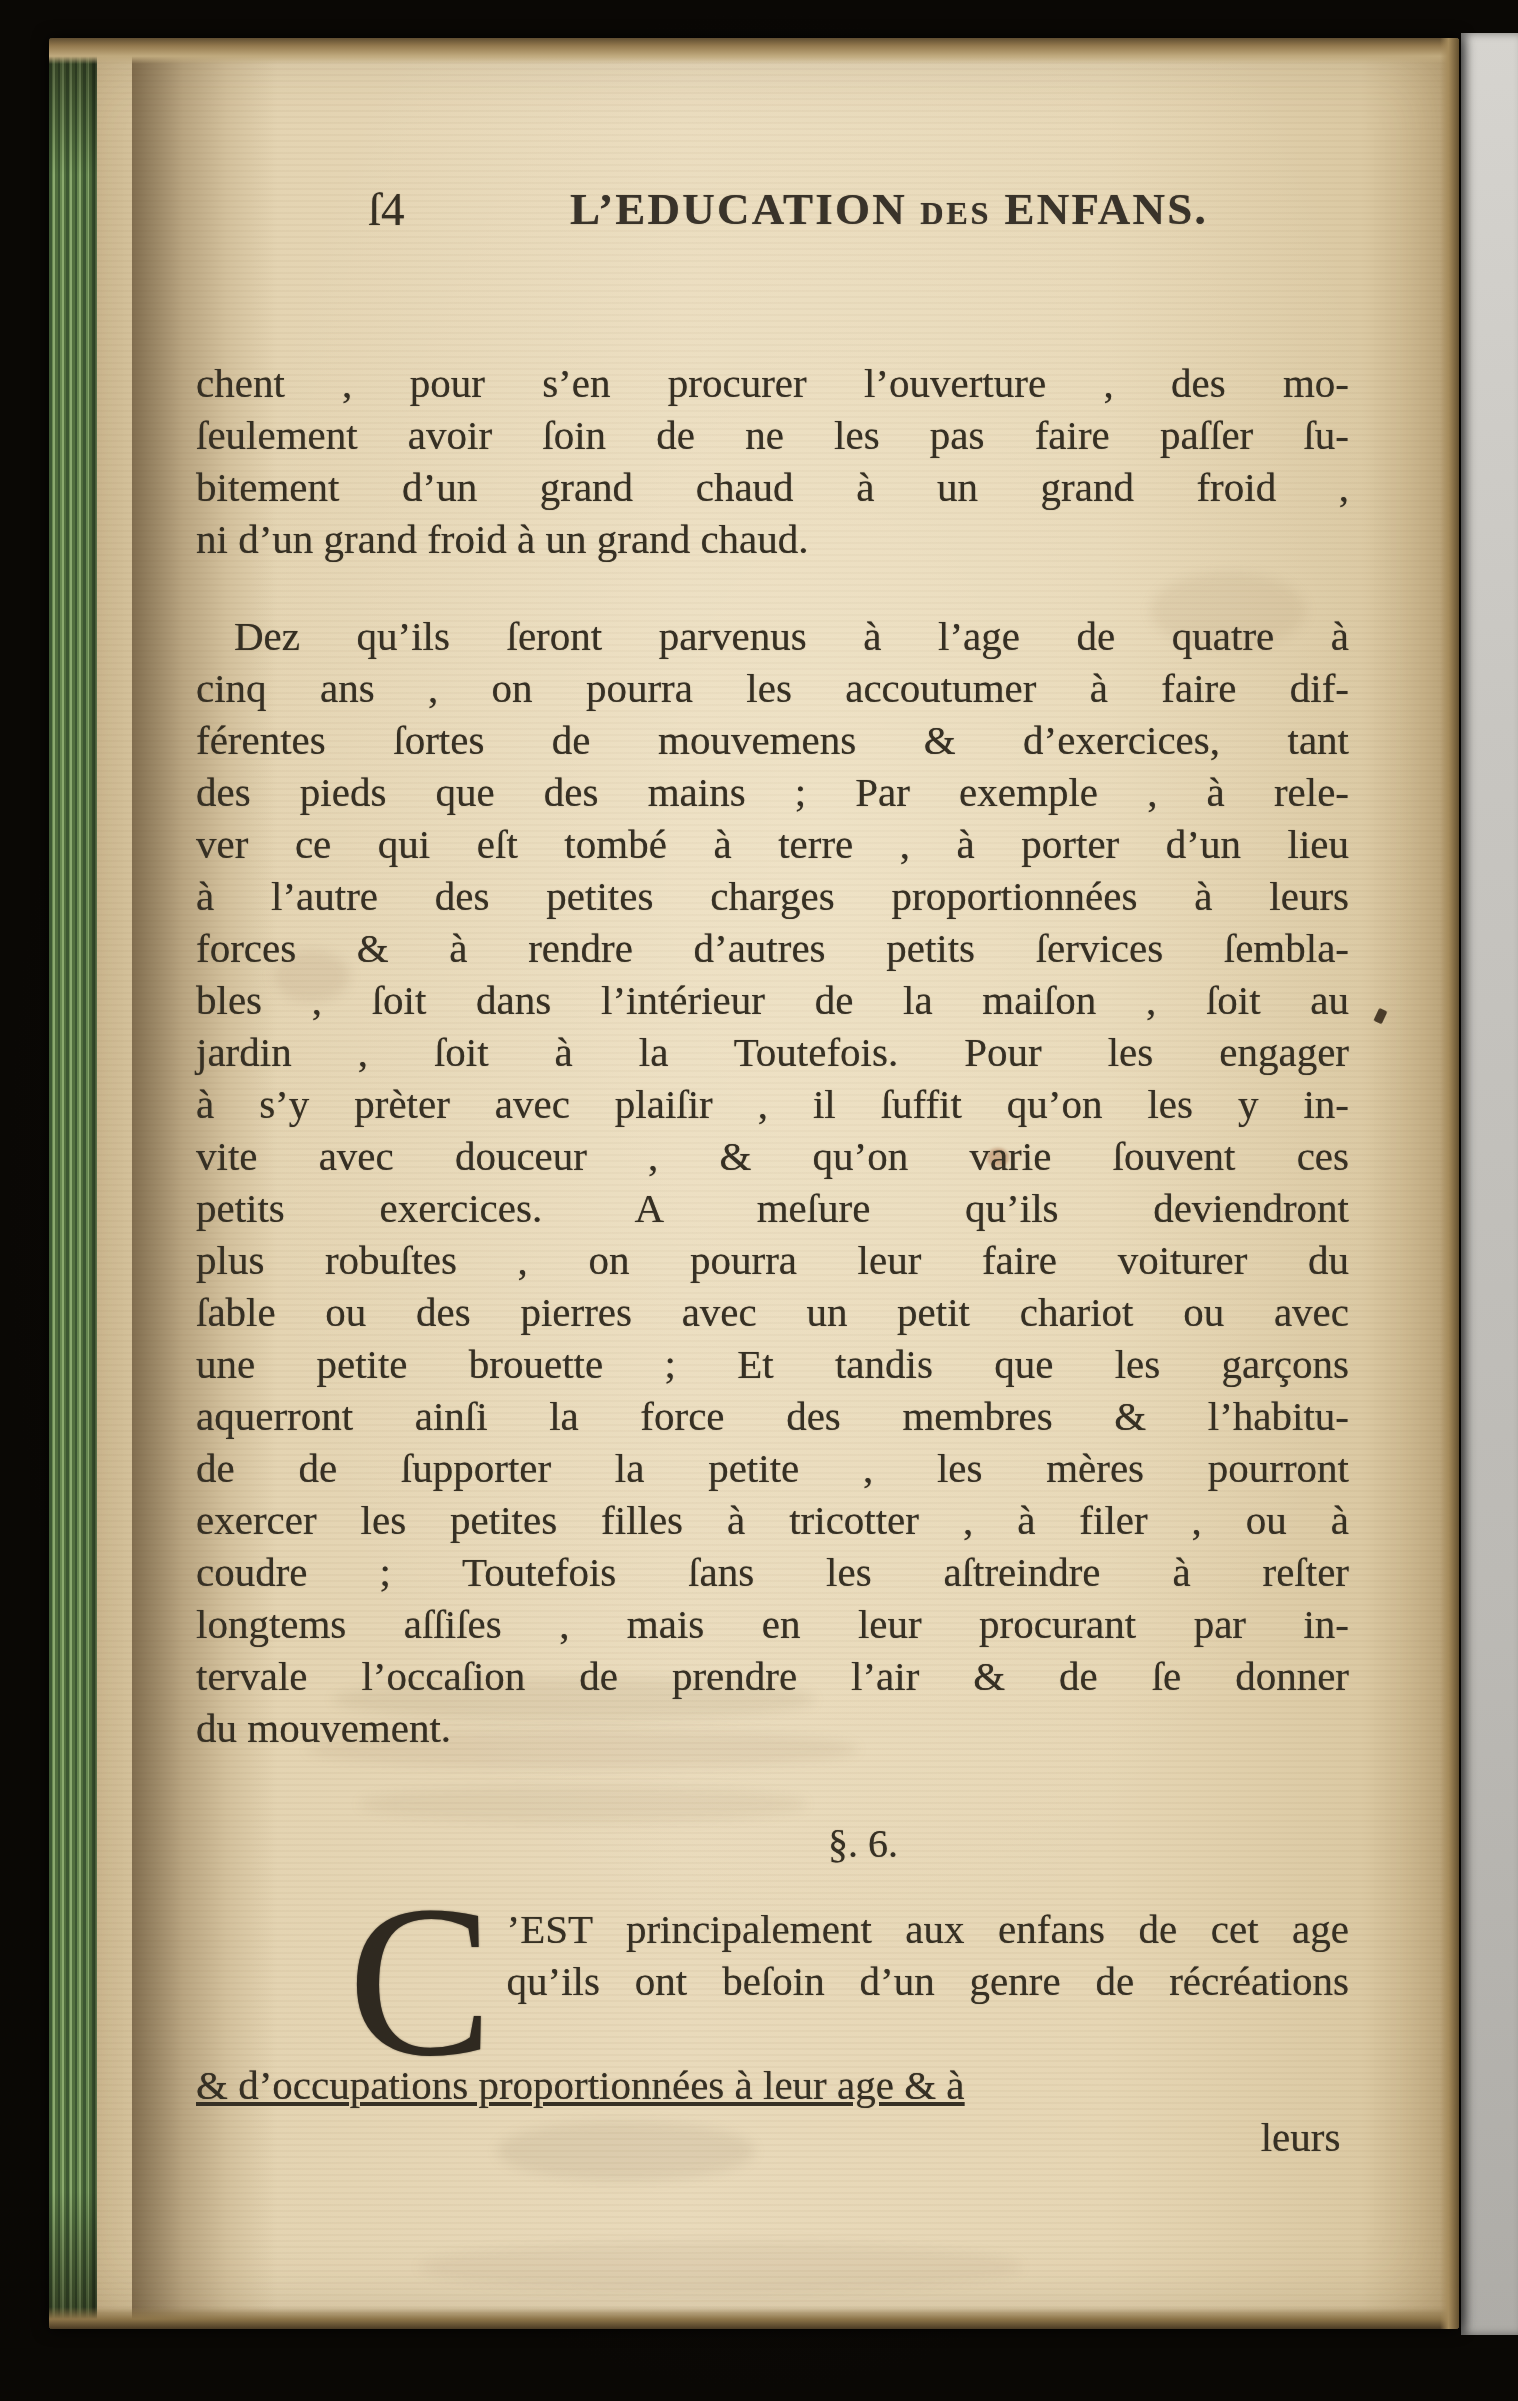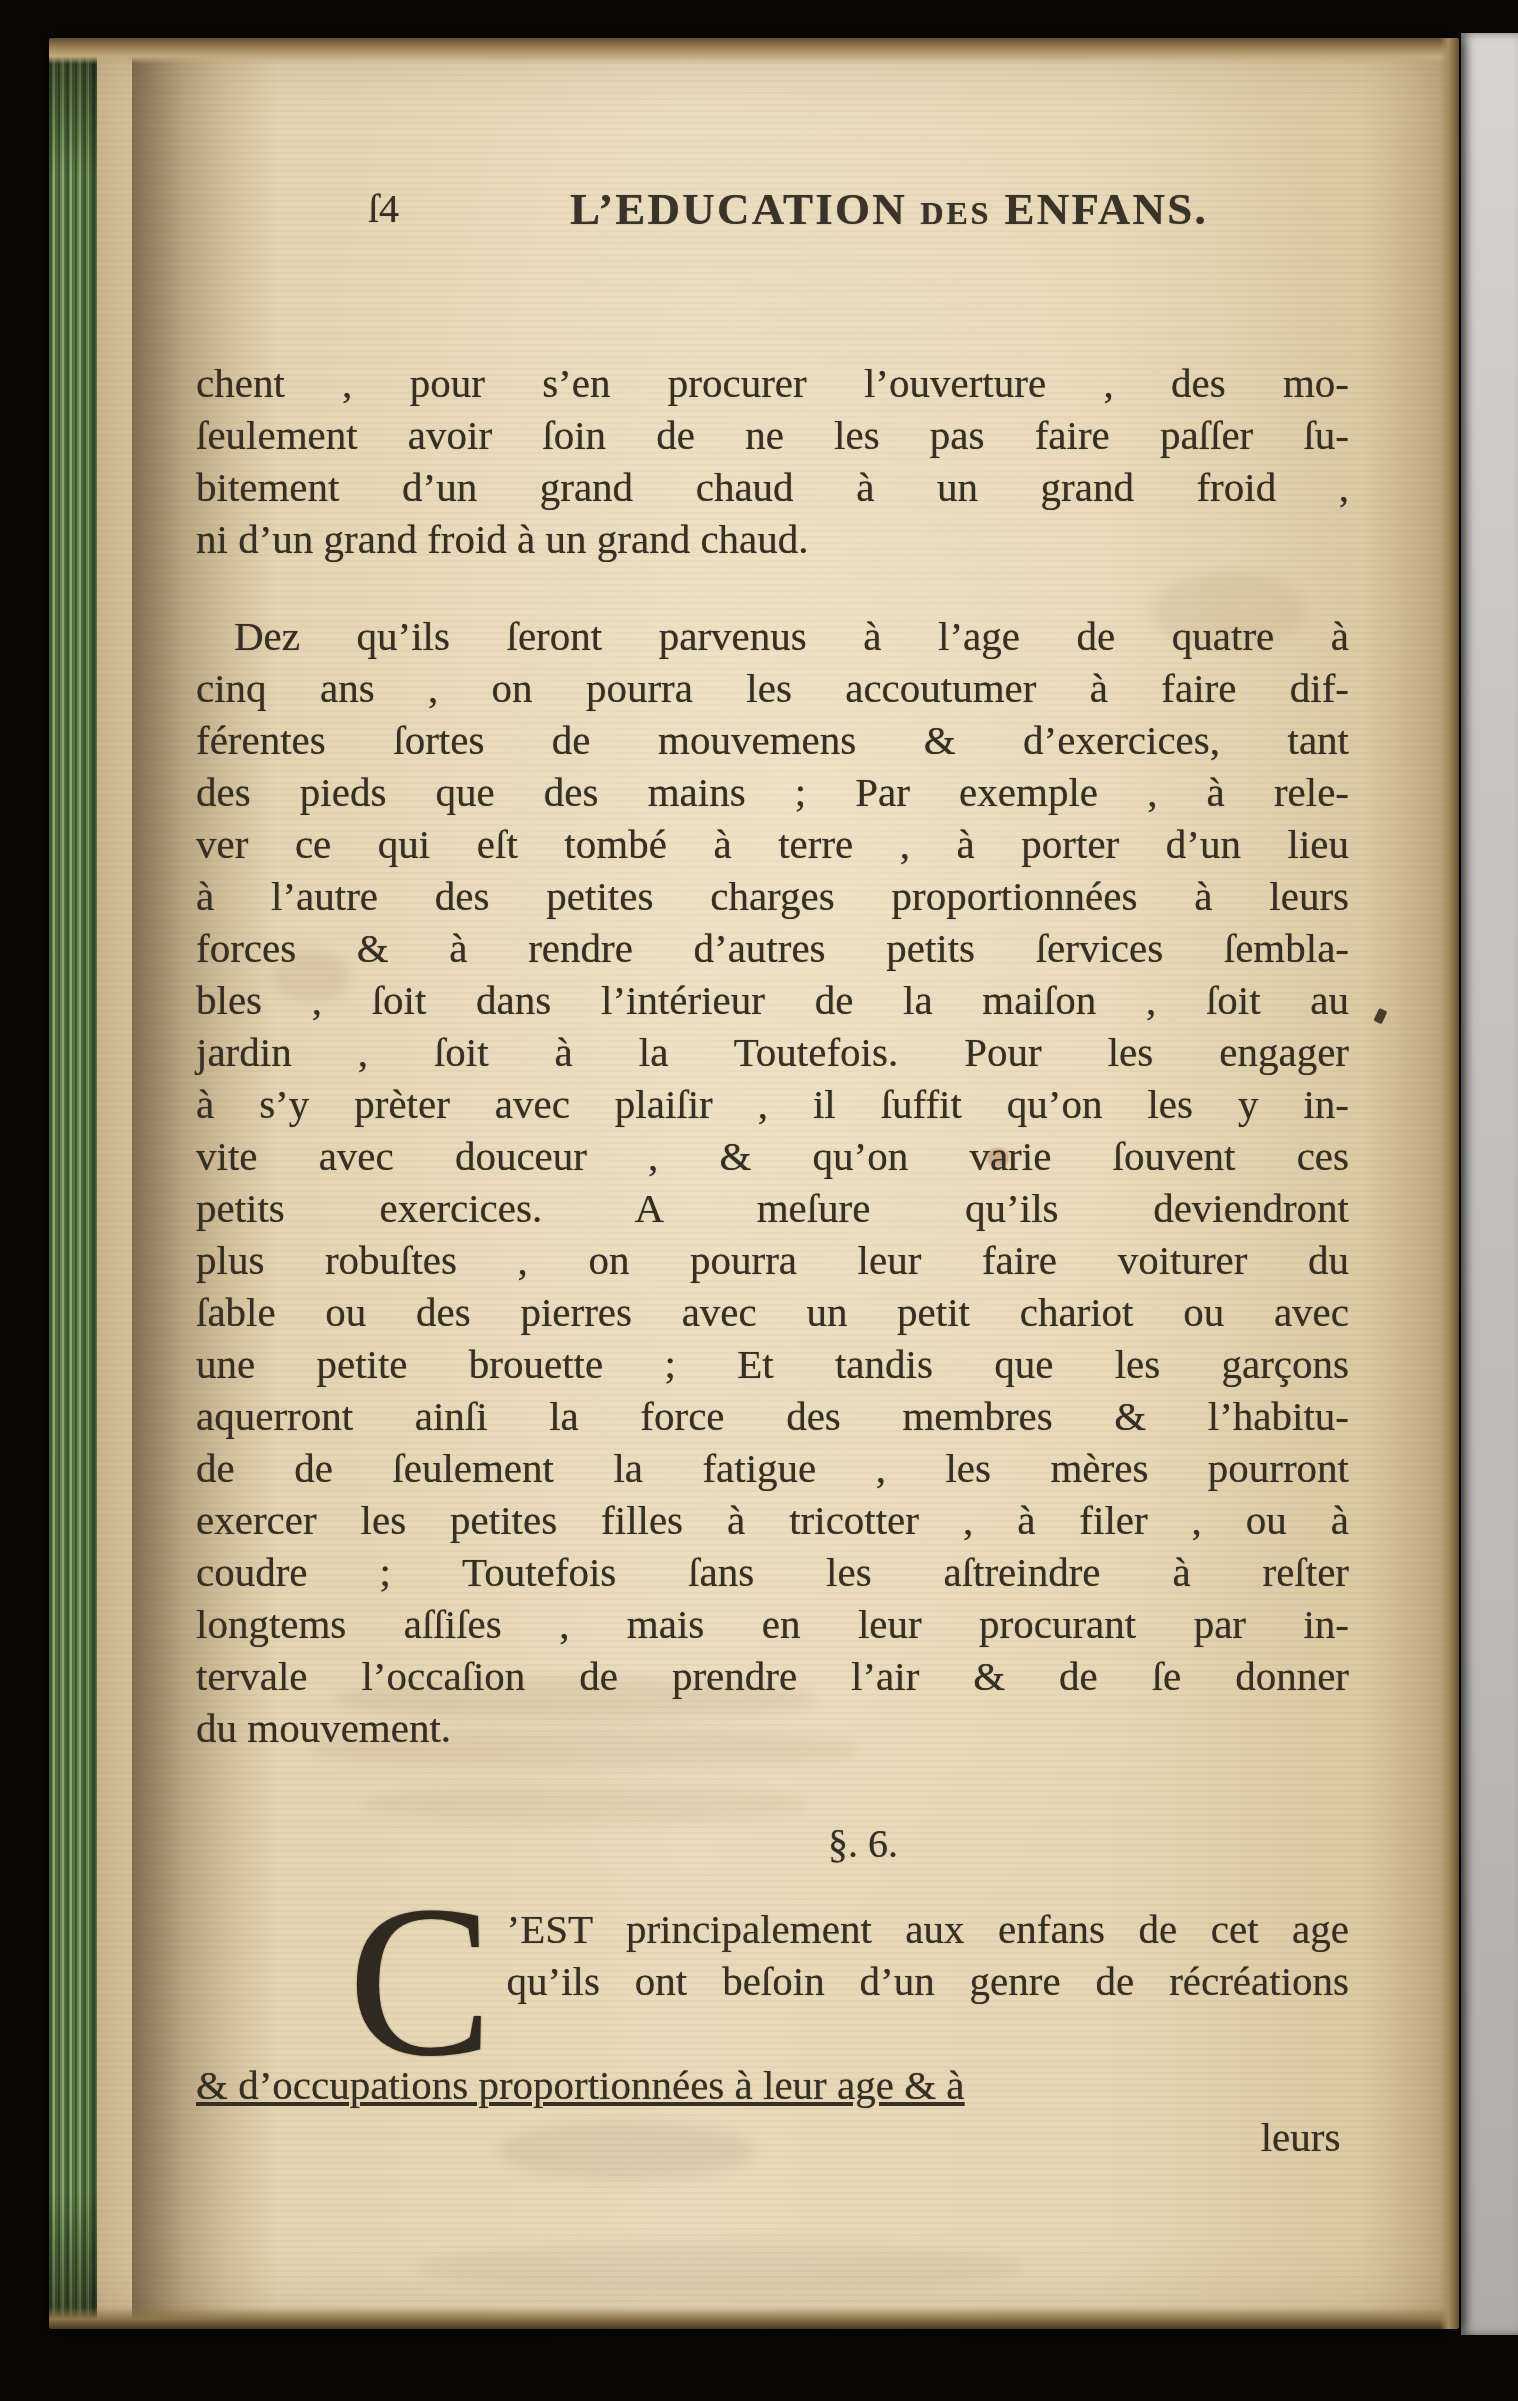--- a/index.html
+++ b/index.html
@@ -71,21 +71,21 @@
   .margin-mark{position:absolute;left:1327px;top:971px;width:8.6px;height:13.8px;background:#4a3c2a;
     border-radius:1.7px;transform:rotate(25deg);filter:blur(0.4px);}
 
   
   .content{
     position:absolute;left:147px;top:145px;width:1153px;color:#363024;
     font-size:41px;line-height:52px;
     text-shadow:0 0 0.9px rgba(52,42,28,.65);
   }
   .running-head{position:relative;height:60px;}
-  .page-num{position:absolute;left:172px;top:0;font-size:40px;}
+  .page-num{position:absolute;left:172px;top:0;font-size:47px;}
   .head-title{position:absolute;left:693px;top:0;transform:translateX(-50%);
     white-space:nowrap;font-size:45px;letter-spacing:2.2px;font-weight:bold;color:#39332a;}
   .head-title .des{font-size:0.72em;letter-spacing:2.6px;}
   .flow{position:relative;margin-top:114px;}
   .line{text-align:justify;text-align-last:justify;}
   .line.last{text-align-last:left;}
   .indent{padding-left:38px;}
   .para2{margin-top:45px;}
   .section-head{margin-top:64px;height:52px;text-align:center;padding-left:181px;font-size:40px;}
   .para3{margin-top:33px;}
@@ -147,21 +147,21 @@
         <div class="line">forces &amp; à rendre d’autres petits ſervices ſembla-</div>
         <div class="line">bles ,  ſoit dans l’intérieur de la maiſon ,  ſoit au</div>
         <div class="line">jardin ,  ſoit à la Toutefois.    Pour les engager</div>
         <div class="line">à s’y prèter avec plaiſir ,  il ſuffit qu’on les y in-</div>
         <div class="line">vite avec douceur ,  &amp;  qu’on  varie ſouvent  ces</div>
         <div class="line">petits exercices.    A meſure qu’ils deviendront</div>
         <div class="line">plus robuſtes ,  on pourra leur  faire  voiturer du</div>
         <div class="line">ſable ou des pierres avec un  petit chariot ou avec</div>
         <div class="line">une petite brouette ;   Et tandis que les garçons</div>
         <div class="line">aquerront ainſi la force des membres &amp; l’habitu-</div>
-        <div class="line">de de ſeulement la fatigue ,   les mères pourront</div>
+        <div class="line">de de ſupporter la petite ,   les mères pourront</div>
         <div class="line">exercer les petites filles à tricotter , à filer , ou à</div>
         <div class="line">coudre ;   Toutefois ſans les aſtreindre à reſter</div>
         <div class="line">longtems aſſiſes , mais en leur procurant par in-</div>
         <div class="line">tervale l’occaſion de prendre l’air &amp; de ſe donner</div>
         <div class="line last">du mouvement.</div>
       </div>
 
       <div class="section-head">§. 6.</div>
 
       <div class="para3">

